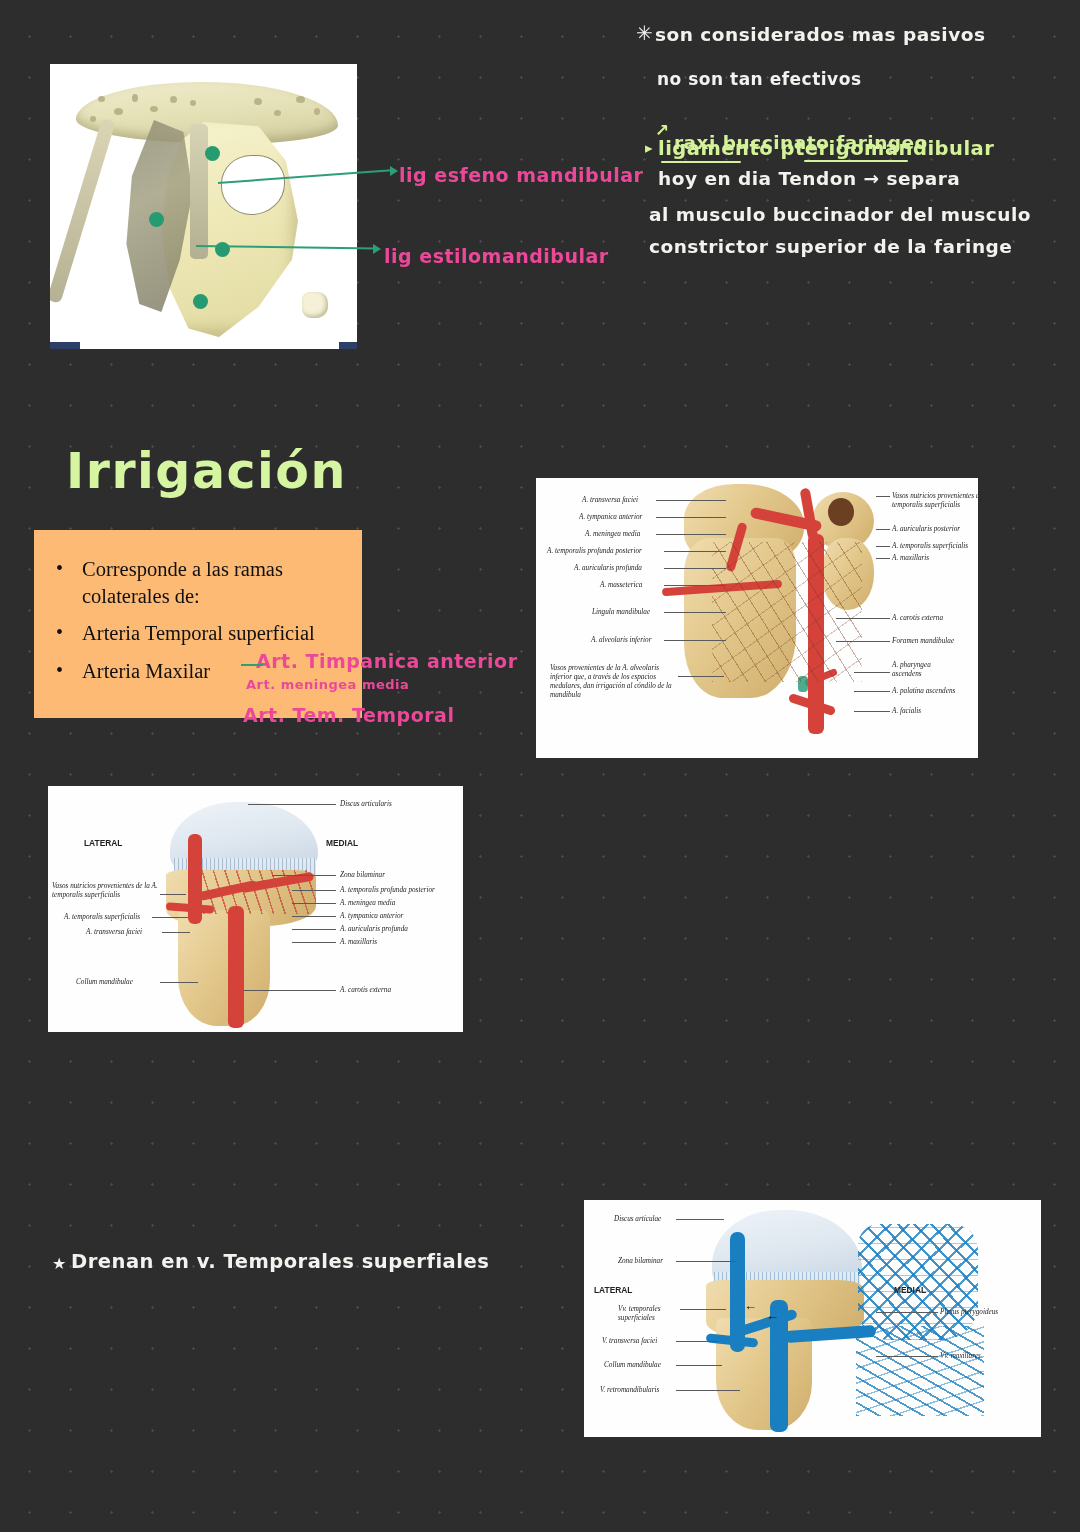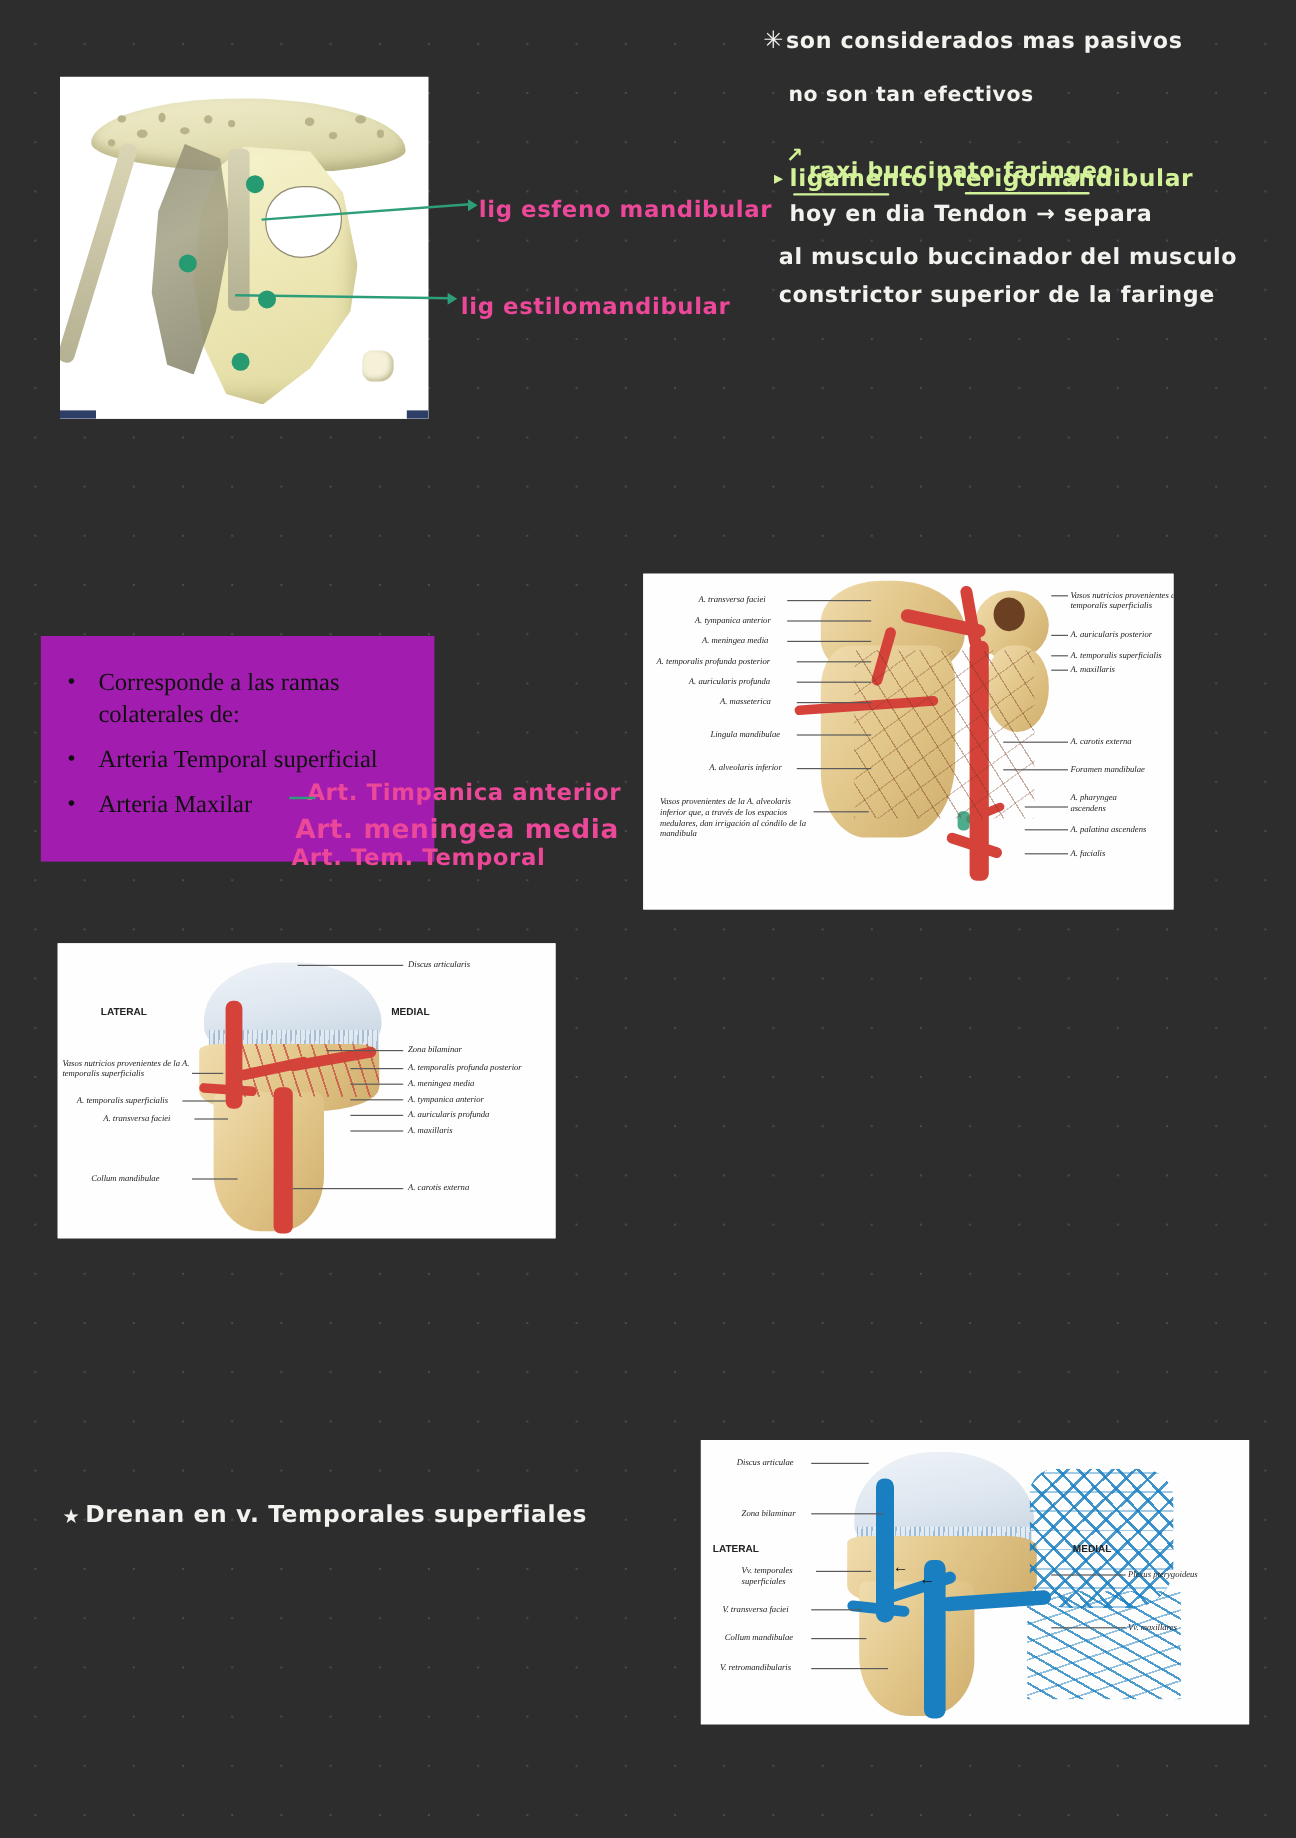--- a/index.html
+++ b/index.html
@@ -109,21 +109,21 @@
   }
   .lead-arrow {
     position:absolute; width:0; height:0;
     border-top:5px solid transparent; border-bottom:5px solid transparent;
     border-left:8px solid #2e9e7a; z-index:5;
   }
 
   
   #bullet-card {
     position:absolute; left:34px; top:530px; width:328px; height:188px;
-    background:#a21caf;
+    background:#fdba74;
   }
   #bullet-card ul { list-style:none; margin:26px 0 0 16px; }
   #bullet-card li {
     font-family:"Liberation Serif", serif;
     font-size:20.5px; color:#101010; line-height:1.30;
     margin-bottom:11px; position:relative; padding-left:32px;
   }
   #bullet-card li::before {
     content:"\2022"; position:absolute; left:6px; top:-1px; font-size:20px;
   }
@@ -227,32 +227,33 @@
   </div>
 
   <div class="lead" style="left:218px; top:182px; width:174px; transform:rotate(-4.2deg); transform-origin:left center;"></div>
   <div class="lead-arrow" style="left:390px; top:166px;"></div>
   <div class="abs hand hand-teal" style="left:399px; top:162px; font-size:19px;">lig esfeno mandibular</div>
 
   <div class="lead" style="left:196px; top:245px; width:180px; transform:rotate(0.8deg); transform-origin:left center;"></div>
   <div class="lead-arrow" style="left:373px; top:244px;"></div>
   <div class="abs hand hand-teal" style="left:384px; top:243px; font-size:19px;">lig estilomandibular</div>
 
+  <div class="abs title-hand" style="left:66px; top:443px; font-size:49px;">Irrigación</div>
 
   <div id="bullet-card">
     <ul>
       <li>Corresponde a las ramas colaterales de:</li>
       <li>Arteria Temporal superficial</li>
       <li>Arteria Maxilar</li>
     </ul>
   </div>
 
   <div class="lead" style="left:241px; top:664px; width:22px;"></div>
   <div class="abs hand hand-teal" style="left:256px; top:648px; font-size:19px;">Art. Timpanica anterior</div>
-  <div class="abs hand hand-teal" style="left:246px; top:676px; font-size:22px;">Art. meningea media</div>
+  <div class="abs hand hand-teal" style="left:246px; top:676px; font-size:13px;">Art. meningea media</div>
   <div class="abs hand hand-teal" style="left:243px; top:702px; font-size:19px;">Art. Tem. Temporal</div>
 
   <div class="imgframe" id="fig-artery">
     <div class="fig-bgwhite"></div>
 
     <div class="bone" style="left:148px; top:6px; width:120px; height:82px;
                 border-radius:42% 50% 46% 40%;"></div>
     <div class="bone" style="left:148px; top:60px; width:112px; height:160px;
                 border-radius:22% 18% 40% 34%;"></div>
     <div class="bone" style="left:276px; top:14px; width:62px; height:58px; border-radius:50%;"></div>

